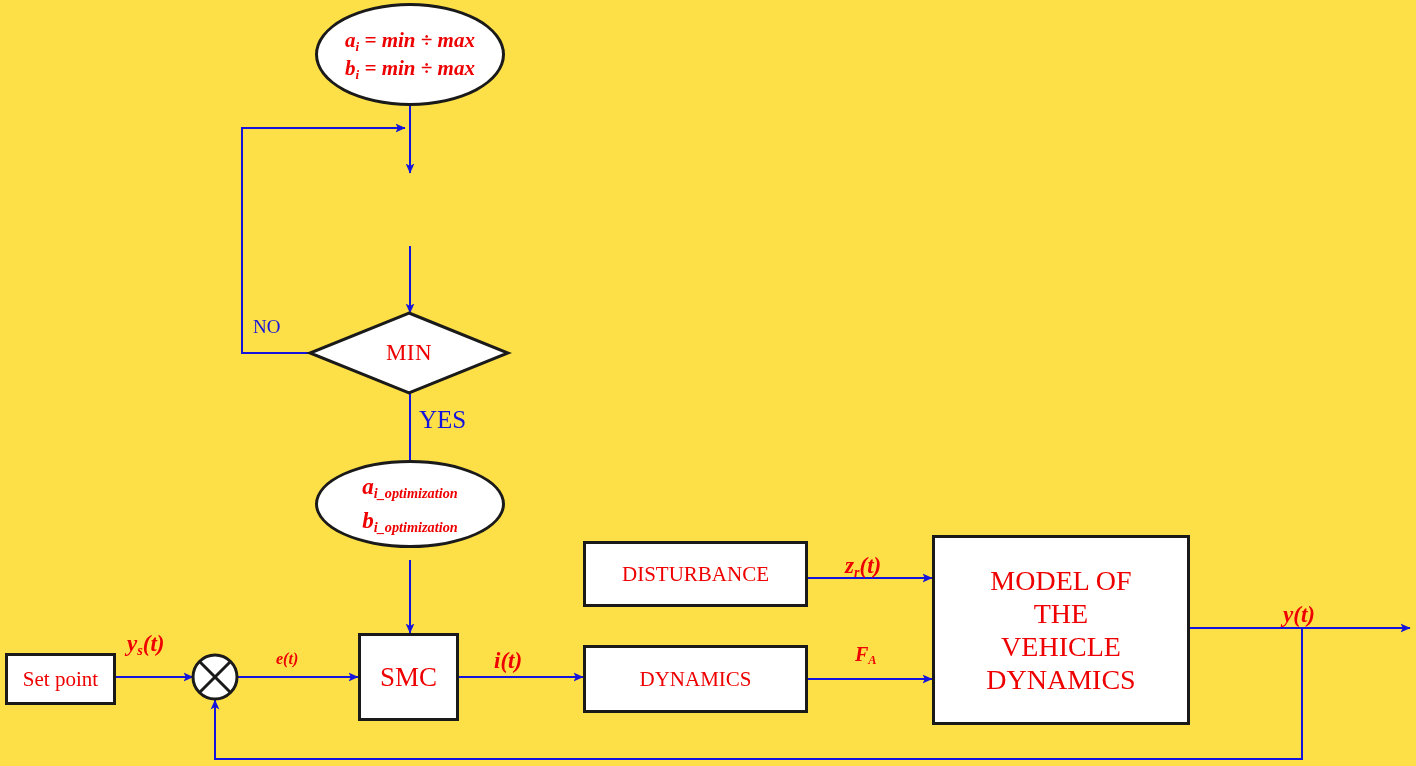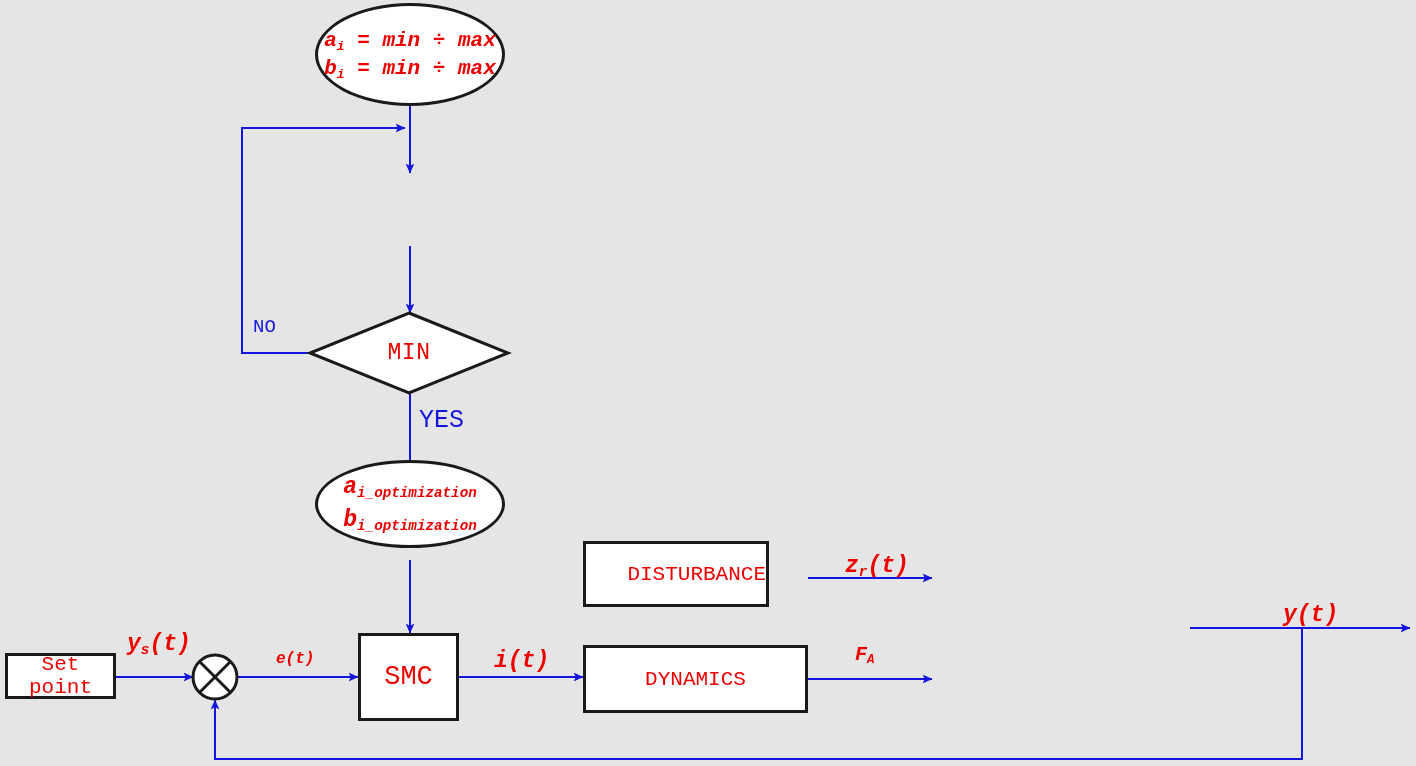--- a/index.html
+++ b/index.html
@@ -4,23 +4,23 @@
 <style>
   html, body {
     margin: 0;
     padding: 0;
     background: #ffffff;
   }
   #stage {
     position: relative;
     width: 1416px;
     height: 766px;
-    background: #e5e5e5;
+    background: #fde047;
     overflow: hidden;
-    font-family: Liberation Mono, monospace;
+    font-family: Liberation Serif, serif;
   }
   svg.wires {
     position: absolute;
     left: 0; top: 0;
     width: 1416px;
     height: 766px;
   }
   .node {
     position: absolute;
     display: flex;
@@ -85,34 +85,33 @@
   }
   #ellipse-opt .inner {
     line-height: 1.45; font-style: italic; font-weight: bold;
     text-align: left;
   }
   #box-smc {
     left: 358px; top: 633px; width: 101px; height: 88px;
     font-size: 27px;
   }
   #box-disturbance {
-    left: 583px; top: 541px; width: 186px; height: 66px;
+    left: 583px; top: 541px; width: 225px; height: 66px;
     font-size: 21px;
-    justify-content: flex-end;
   }
   #box-actuator {
     left: 583px; top: 645px; width: 225px; height: 68px;
     font-size: 21px;
   }
   #box-model {
     left: 932px; top: 535px; width: 258px; height: 190px;
     font-size: 28px; line-height: 1.18;
   }
   #box-setpoint {
-    left: 5px; top: 653px; width: 111px; height: 46px;
+    left: 5px; top: 653px; width: 111px; height: 52px;
     font-size: 21px;
   }
   
   #lbl-ys   { left: 127px; top: 620px; font-size: 23px; }
   #lbl-e    { left: 276px; top: 639px; font-size: 16px; text-align: right; }
   #lbl-i    { left: 494px; top: 637px; font-size: 23px; }
   #lbl-zr   { left: 845px; top: 542px; font-size: 23px; }
   #lbl-fa   { left: 855px; top: 632px; font-size: 20px; }
   #lbl-y    { left: 1283px; top: 591px; font-size: 23px; }
   #lbl-no   { left: 253px; top: 316px; font-size: 19px; }
@@ -199,20 +198,28 @@
   </div>
 
   <div class="node rectbox" id="box-disturbance">
     <span>DISTURBANCE</span>
   </div>
 
   <div class="node rectbox" id="box-actuator">
     <span>DYNAMICS</span>
   </div>
 
+  <div class="node rectbox" id="box-model">
+    <div>
+      <div>MODEL OF</div>
+      <div>THE</div>
+      <div>VEHICLE</div>
+      <div>DYNAMICS</div>
+    </div>
+  </div>
 
   <div class="label" id="lbl-ys">
     <span>y</span><sub>s</sub><span>(t)</span>
   </div>
 
   <div class="label" id="lbl-e">
     <span>e</span><span>(t)</span>
   </div>
 
   <div class="label" id="lbl-i">

